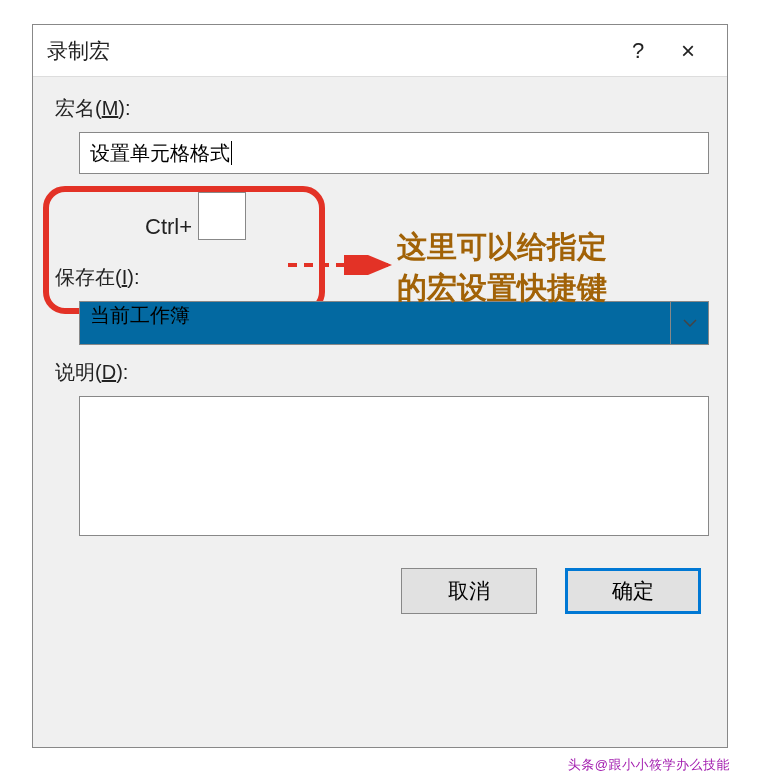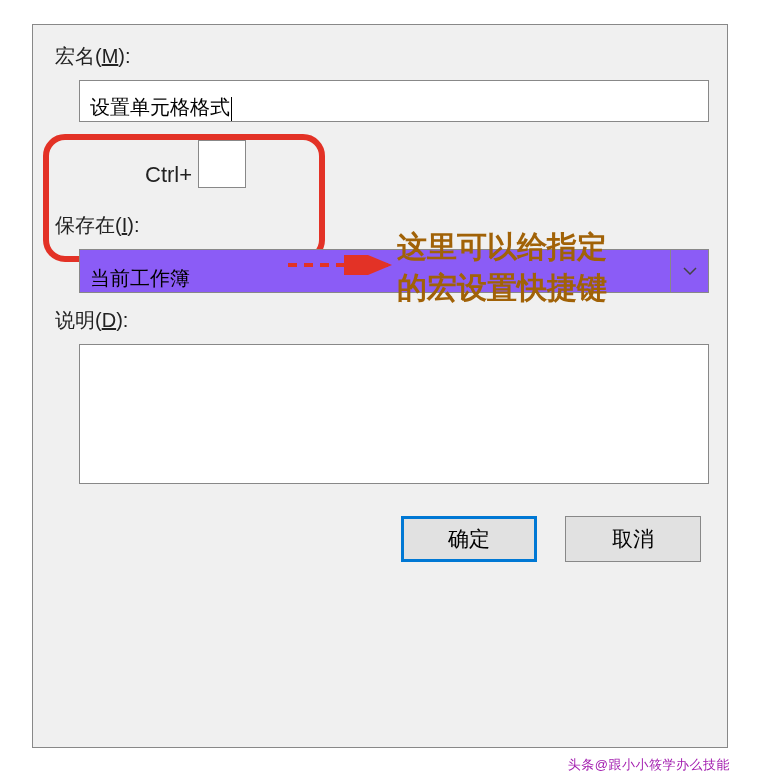--- a/index.html
+++ b/index.html
@@ -61,21 +61,21 @@
       margin-left: 24px;
       border: 1px solid #888;
       background: #fff;
       padding: 0 10px;
       font-size: 20px;
       font-family: inherit;
       color: #000;
     }
     .text-input.with-cursor {
       display: flex;
-      align-items: flex-end;
+      align-items: center;
     }
     .cursor-bar {
       display: inline-block;
       width: 1px;
       height: 24px;
       background: #000;
       margin-left: 1px;
       vertical-align: middle;
     }
     .shortcut-section {
@@ -109,23 +109,23 @@
       border: 1px solid #888;
       background: #fff;
       text-align: center;
       font-size: 20px;
     }
     .dropdown {
       width: 630px;
       height: 44px;
       margin-left: 24px;
       border: 1px solid #888;
-      background: #8b5cf6;
-      display: flex;
-      align-items: flex-end;
+      background: #0369a1;
+      display: flex;
+      align-items: flex-start;
       padding-left: 10px;
       font-size: 20px;
       position: relative;
     }
     .dropdown-arrow {
       position: absolute;
       right: 0;
       top: 0;
       width: 38px;
       height: 100%;
@@ -188,20 +188,25 @@
       bottom: 6px;
       font-size: 13px;
       color: #a21caf;
       letter-spacing: 0.5px;
     }
   </style>
 </head>
 <body>
 
 <div class="dialog">
+  <div class="titlebar">
+    <div class="title">录制宏</div>
+    <div class="help-btn">?</div>
+    <div class="close-btn">×</div>
+  </div>
 
   <div class="content">
 
     <div class="field-label">
       <span>宏名(</span><span class="ul">M</span><span>):</span>
     </div>
     <div class="text-input with-cursor">
       <span>设置单元格格式</span>
         <span class="cursor-bar"></span>
     </div>
@@ -225,22 +230,22 @@
           </svg>
       </div>
     </div>
 
     <div class="field-label">
       <span>说明(</span><span class="ul">D</span><span>):</span>
     </div>
     <textarea class="textarea" style=""></textarea>
 
     <div class="button-row">
+      <button class="btn">取消</button>
       <button class="btn primary">确定</button>
-      <button class="btn">取消</button>
     </div>
 
   </div>
 </div>
 
 <svg class="arrow-svg" width="120" height="20">
   <defs>
     <marker id="ah" markerWidth="12" markerHeight="10" refX="11" refY="5" orient="auto">
       <path d="M0,0 L12,5 L0,10 Z" fill="#e33226"></path>
     </marker>

